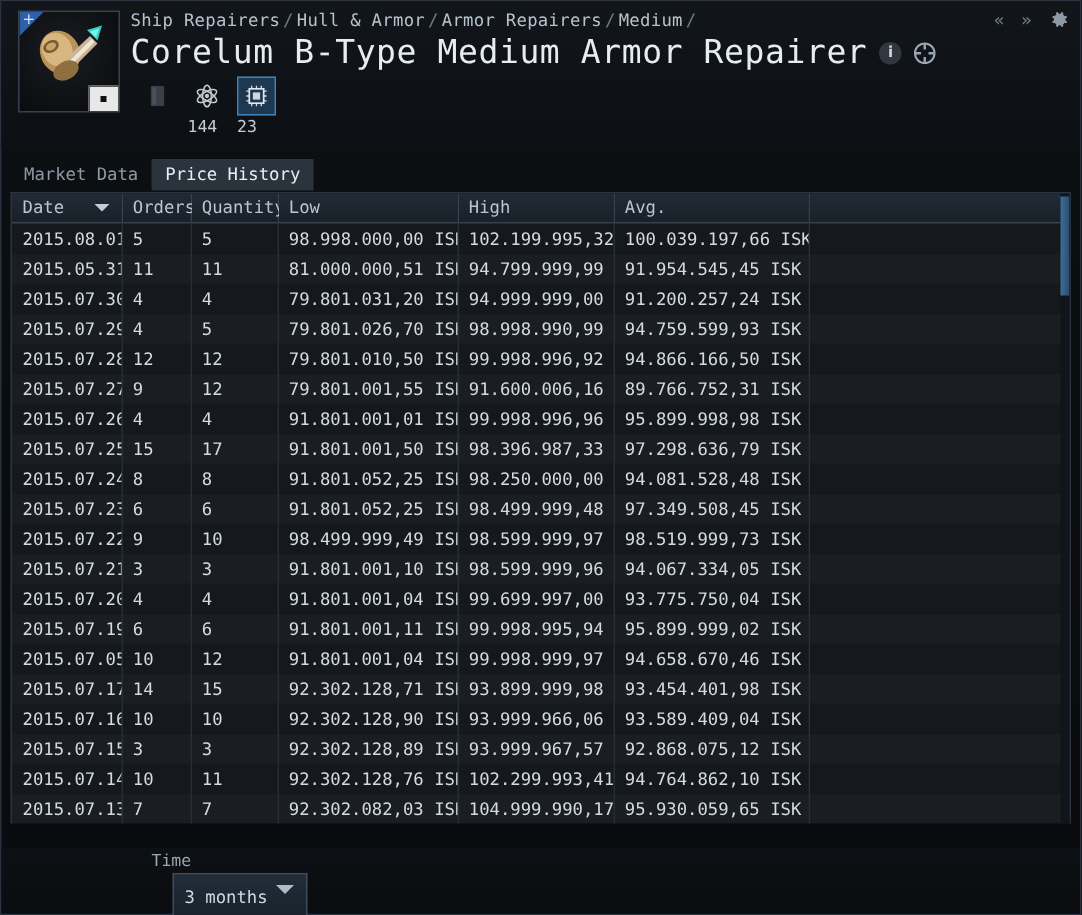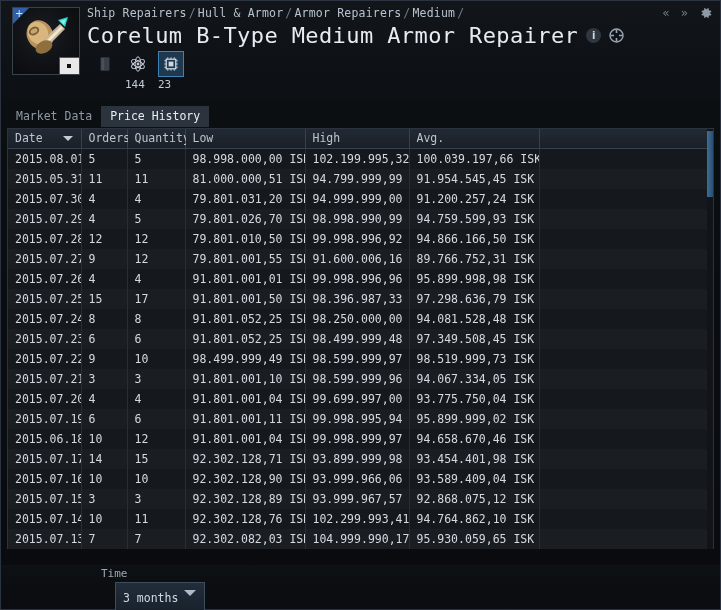--- a/index.html
+++ b/index.html
@@ -561,21 +561,21 @@
           <tr>
             <td>2015.07.19</td>
             <td>6</td>
             <td>6</td>
             <td class="isk">91.801.001,11 ISK</td>
             <td class="isk">99.998.995,94 ISK</td>
             <td class="isk">95.899.999,02 ISK</td>
             <td></td>
           </tr>
           <tr>
-            <td>2015.06.18</td>
+            <td>2015.07.05</td>
             <td>10</td>
             <td>12</td>
             <td class="isk">91.801.001,04 ISK</td>
             <td class="isk">99.998.999,97 ISK</td>
             <td class="isk">94.658.670,46 ISK</td>
             <td></td>
           </tr>
           <tr>
             <td>2015.07.17</td>
             <td>14</td>

